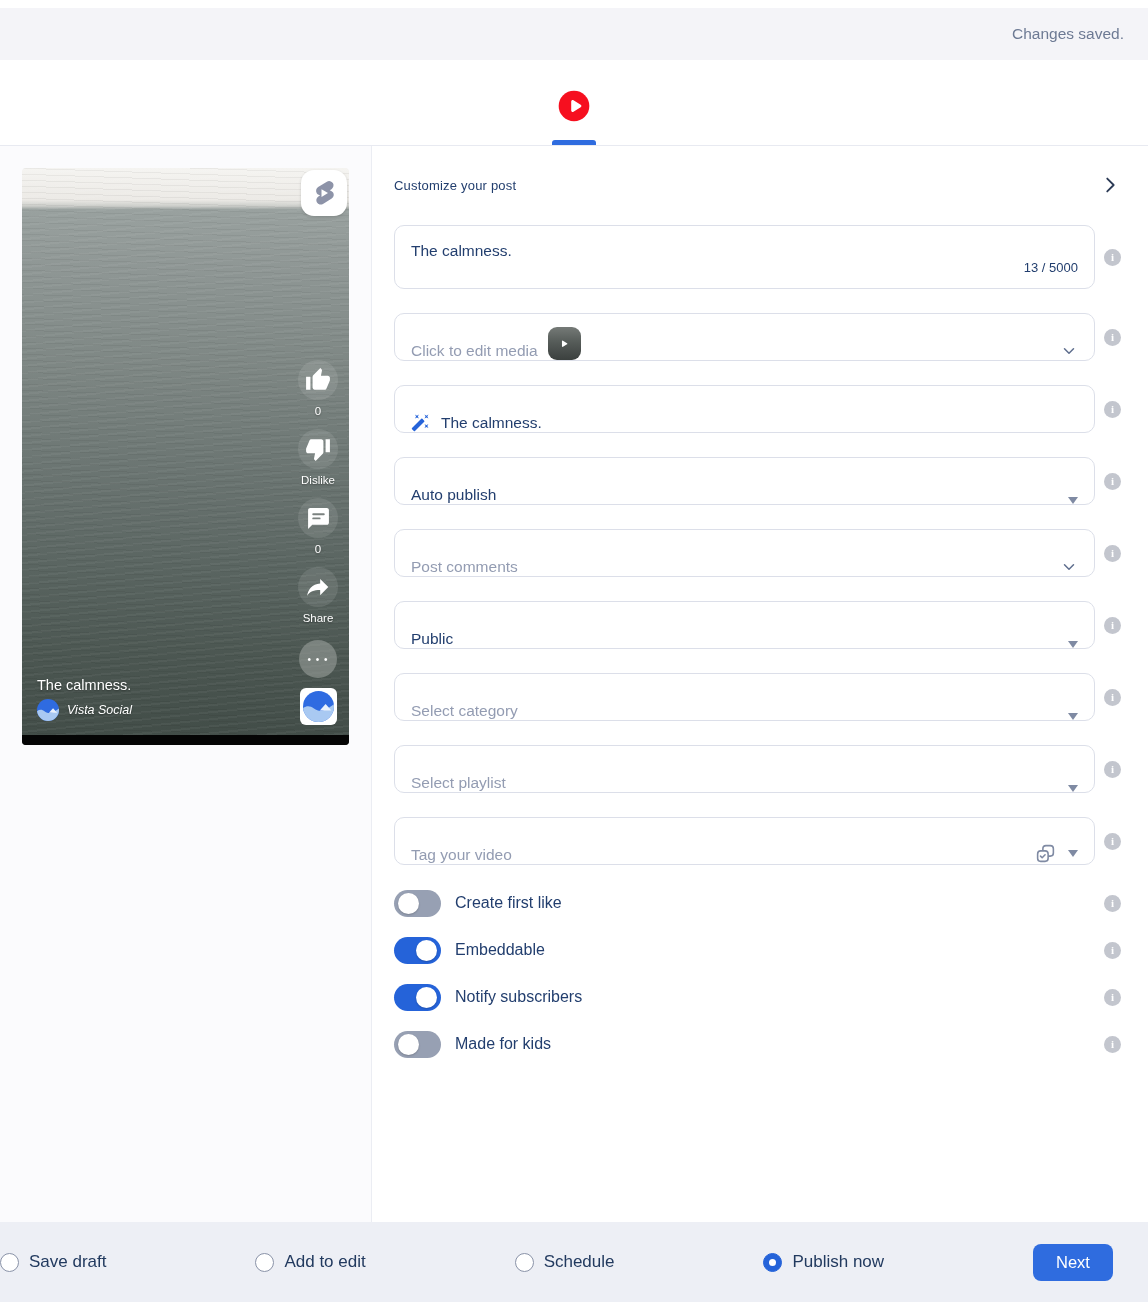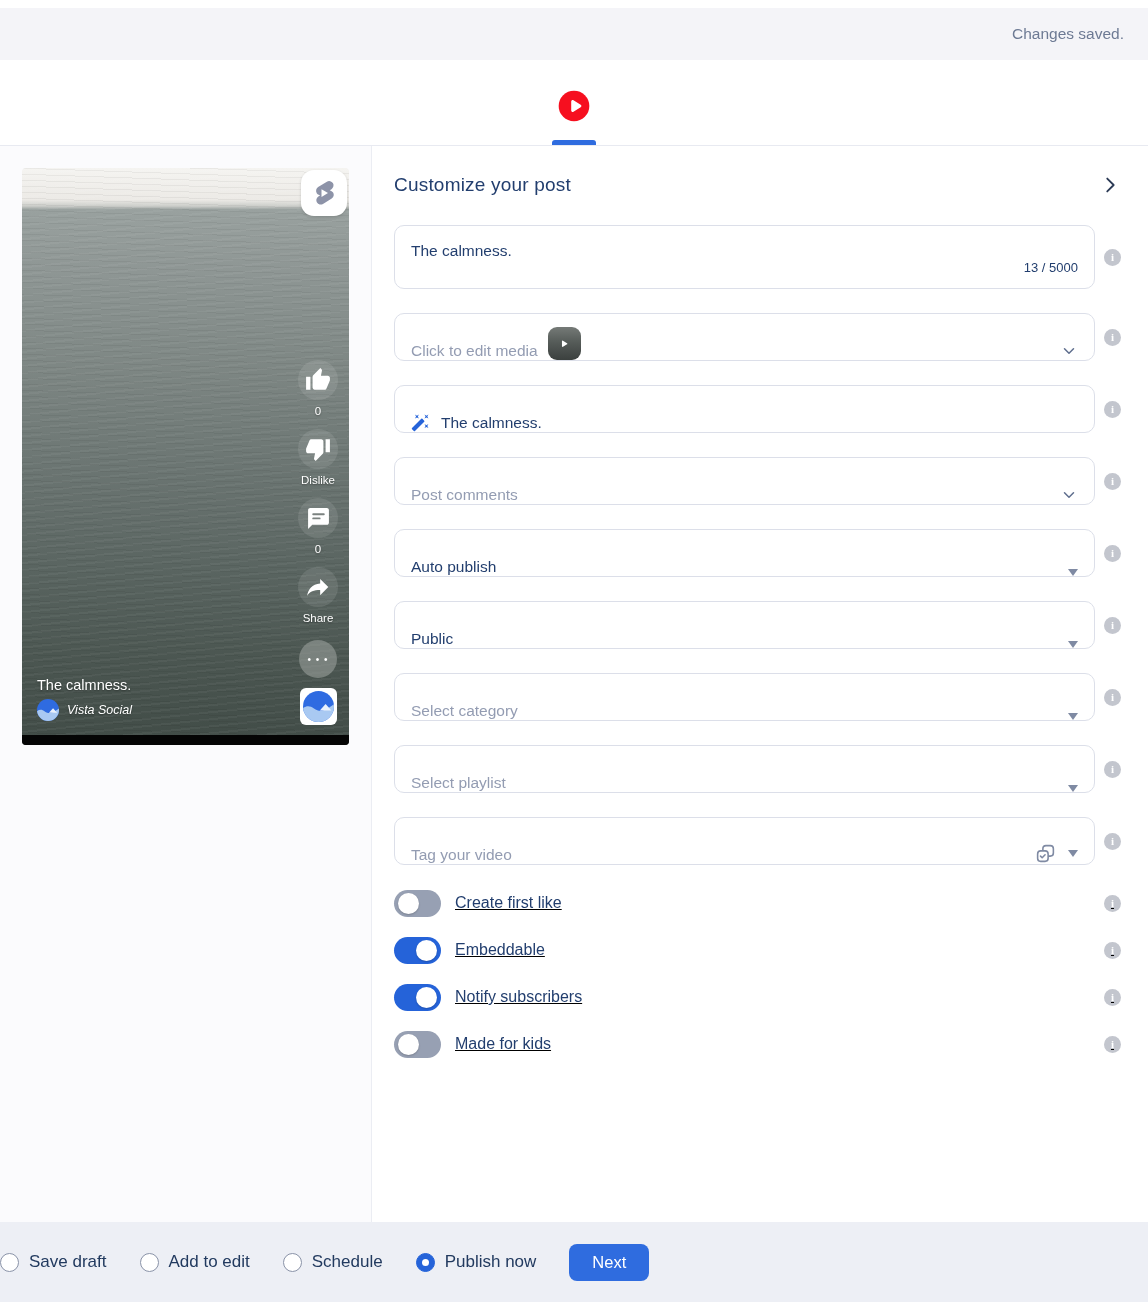--- a/index.html
+++ b/index.html
@@ -38,50 +38,50 @@
 
   .video-caption { position:absolute; left:15px; bottom:52px; color:#fff; font-size:14.5px; text-shadow:0 1px 2px rgba(0,0,0,.4); }
   .video-channel { position:absolute; left:15px; bottom:24px; display:flex; align-items:center; gap:8px;font-style:italic; }
   .channel-name { color:#fff; font-size:12.5px; text-shadow:0 1px 2px rgba(0,0,0,.4); }
   .channel-avatar-sq { position:absolute; right:12px; bottom:20px; width:37px; height:37px; background:#fff; border-radius:6px; display:flex; align-items:center; justify-content:center; }
   .video-bottombar { position:absolute; left:0; right:0; bottom:0; height:10px; background:#050505; }
 
   
   .form-panel { flex:1 1 auto; background:#fff; padding:28px 27px 0 22px; }
   .form-header { display:flex; align-items:center; justify-content:space-between; margin-bottom:29px; }
-  .form-title { color:#223e6e; font-size:19px; font-weight:500; letter-spacing:.2px; }
+  .form-title { color:#223e6e; font-size:13px; font-weight:500; letter-spacing:.2px; }
   .collapse-btn { cursor:pointer; display:flex; align-items:center; }
 
   .row { display:flex; align-items:center; margin-bottom:24px; }
   .field { flex:1 1 auto; border:1px solid #dcdfe9; border-radius:10px; background:#fff; height:48px; display:flex; align-items:flex-end; padding:0 16px; font-size:15.5px; }
   .field .grow { flex:1 1 auto; }
   .val { color:#223e6e; }
   .ph { color:#939cb2; }
   .field-textarea { height:64px; flex-direction:column; align-items:stretch; justify-content:center; padding:10px 16px 8px; }
   .char-counter { color:#223e6e; font-size:13px; text-align:right; }
   .info { flex:0 0 auto; width:17px; height:17px; margin-left:9px; border-radius:50%; background:#c3c6ce; display:flex; align-items:center; justify-content:center; cursor:pointer; }
   .info::after { content:"i"; color:#fff; font-size:11px; font-weight:bold; font-family:"Liberation Serif", serif; }
   .caret-tri { width:0; height:0; border-left:5.5px solid transparent; border-right:5.5px solid transparent; border-top:7px solid #7f8aa3; margin-left:12px; }
   .media-thumb { width:33px; height:33px; border-radius:9px; margin-left:10px; display:flex; align-items:center; justify-content:center;
     background:linear-gradient(180deg,#757a77 0%,#565c59 45%,#3b403e 100%); }
   .wand { margin-right:11px; display:flex; }
   .tag-icons { display:flex; align-items:center; }
 
   
   .toggle-section { margin-top:21px; }
-  .toggle-row { display:flex; align-items:center; height:28px; margin-bottom:19px;text-decoration:underline; }
+  .toggle-row { display:flex; align-items:center; height:28px; margin-bottom:19px; }
   .toggle { width:47px; height:27px; border-radius:14px; background:#97a0b3; position:relative; cursor:pointer; flex:0 0 auto; }
   .toggle .knob { position:absolute; top:3px; left:4px; width:21px; height:21px; border-radius:50%; background:#fff; box-shadow:0 1px 2px rgba(0,0,0,.2); }
   .toggle.on { background:#2563d9; }
   .toggle.on .knob { left:auto; right:4px; }
   .toggle-label { color:#223e6e; font-size:16px; margin-left:14px; }
   .toggle-row .info { margin-left:auto; }
 
   
-  .footer { height:80px; flex:0 0 auto; background:#edeff5; display:flex; align-items:center; justify-content:flex-start; gap:33px; padding-right:35px; }
+  .footer { height:80px; flex:0 0 auto; background:#edeff5; display:flex; align-items:center; justify-content:space-between; gap:33px; padding-right:35px; }
   .radio-opt { display:flex; align-items:center; gap:10px; cursor:pointer; }
   .radio { width:19px; height:19px; border-radius:50%; border:1.5px solid #8a93a8; background:#fff; display:flex; align-items:center; justify-content:center; }
   .radio-opt.selected .radio { border-color:#2563d9; background:#2563d9; }
   .radio-opt.selected .radio::after { content:""; width:7px; height:7px; border-radius:50%; background:#fff; }
   .radio-label { color:#223a5f; font-size:17px; }
   .next-btn { background:#2f6cdf; color:#fff; border:none; border-radius:8px; font-size:16.5px; padding:9px 23px; cursor:pointer; font-family:"Liberation Sans", sans-serif; }
 </style>
 </head>
 <body>
 
@@ -222,34 +222,34 @@
               <path d="M7.5 5.6L10 7 8.6 4.5 10 2 7.5 3.4 5 2l1.4 2.5L5 7zm12 9.8L17 14l1.4 2.5L17 19l2.5-1.4L22 19l-1.4-2.5L22 14zM22 2l-2.5 1.4L17 2l1.4 2.5L17 7l2.5-1.4L22 7l-1.4-2.5zm-7.63 5.29a.996.996 0 0 0-1.41 0L1.29 18.96a.996.996 0 0 0 0 1.41l2.34 2.34c.39.39 1.02.39 1.41 0L16.7 11.05a.996.996 0 0 0 0-1.41l-2.33-2.35z"></path>
             </svg>
           </span>
           <span class="val">The calmness.</span>
         </div>
         <div class="info"></div>
       </div>
 
       <div class="row">
         <div class="field">
+          <span class="val">Auto publish</span>
+          <span class="grow"></span>
+          <span class="caret-tri"></span>
+        </div>
+        <div class="info"></div>
+      </div>
+
+      <div class="row">
+        <div class="field">
           <span class="ph">Post comments</span>
           <span class="grow"></span>
           <svg width="18" height="18" viewBox="0 0 24 24" fill="none" stroke="#5f6e8e" stroke-width="2" stroke-linecap="round" stroke-linejoin="round">
             <polyline points="6 9 12 15 18 9"></polyline>
           </svg>
-        </div>
-        <div class="info"></div>
-      </div>
-
-      <div class="row">
-        <div class="field">
-          <span class="val">Auto publish</span>
-          <span class="grow"></span>
-          <span class="caret-tri"></span>
         </div>
         <div class="info"></div>
       </div>
 
       <div class="row">
         <div class="field">
           <span class="val">Public</span>
           <span class="grow"></span>
           <span class="caret-tri"></span>
         </div>

